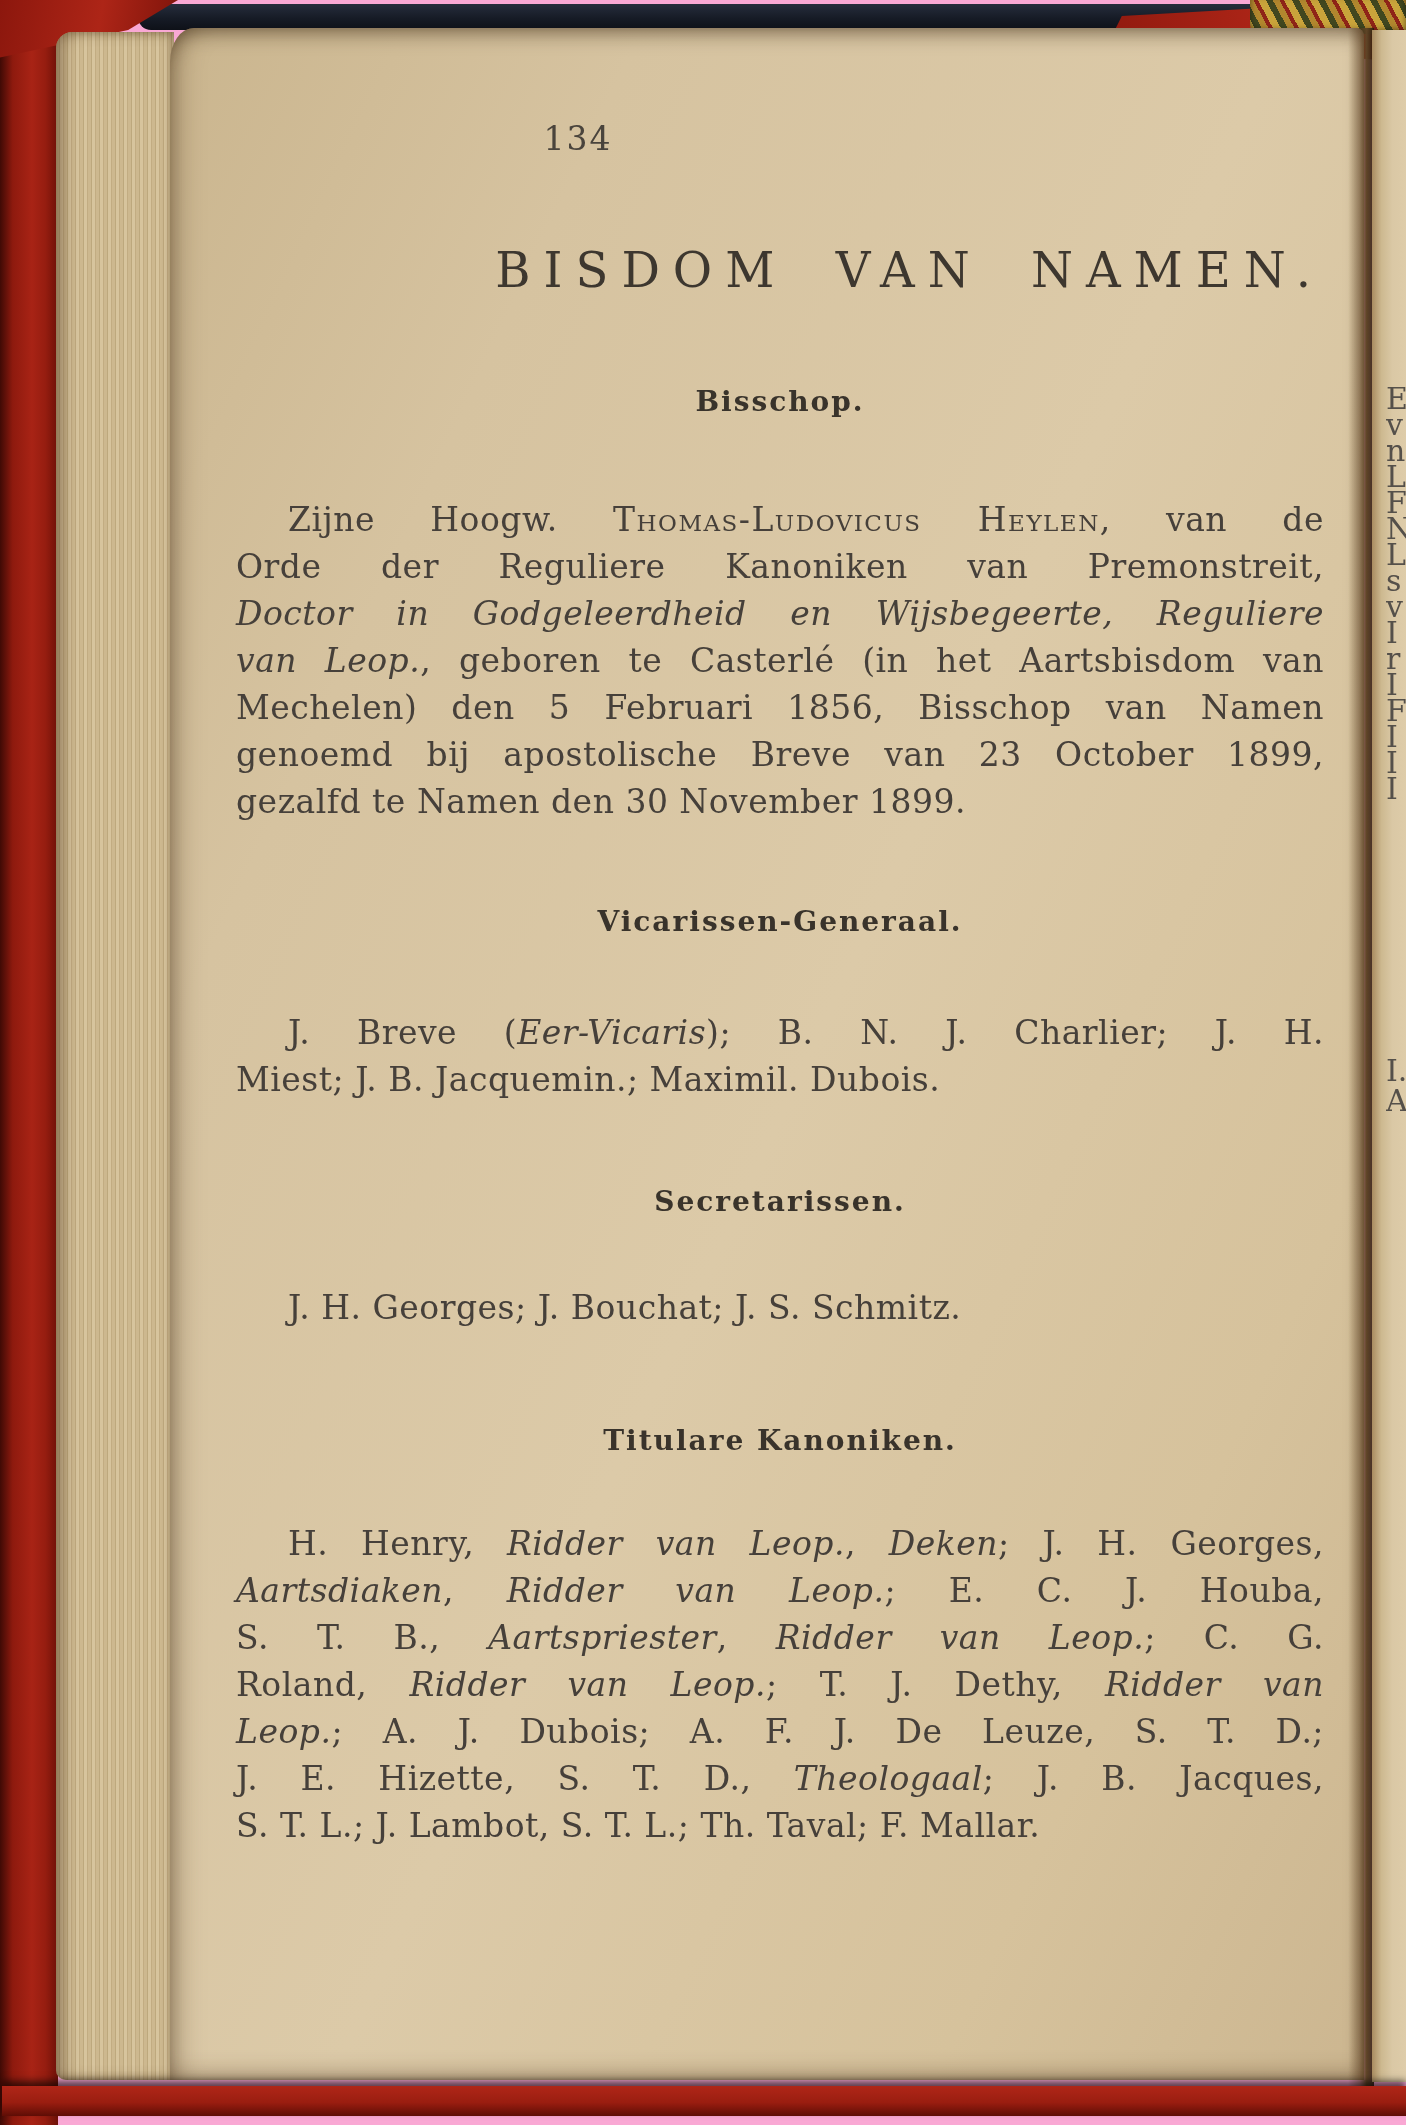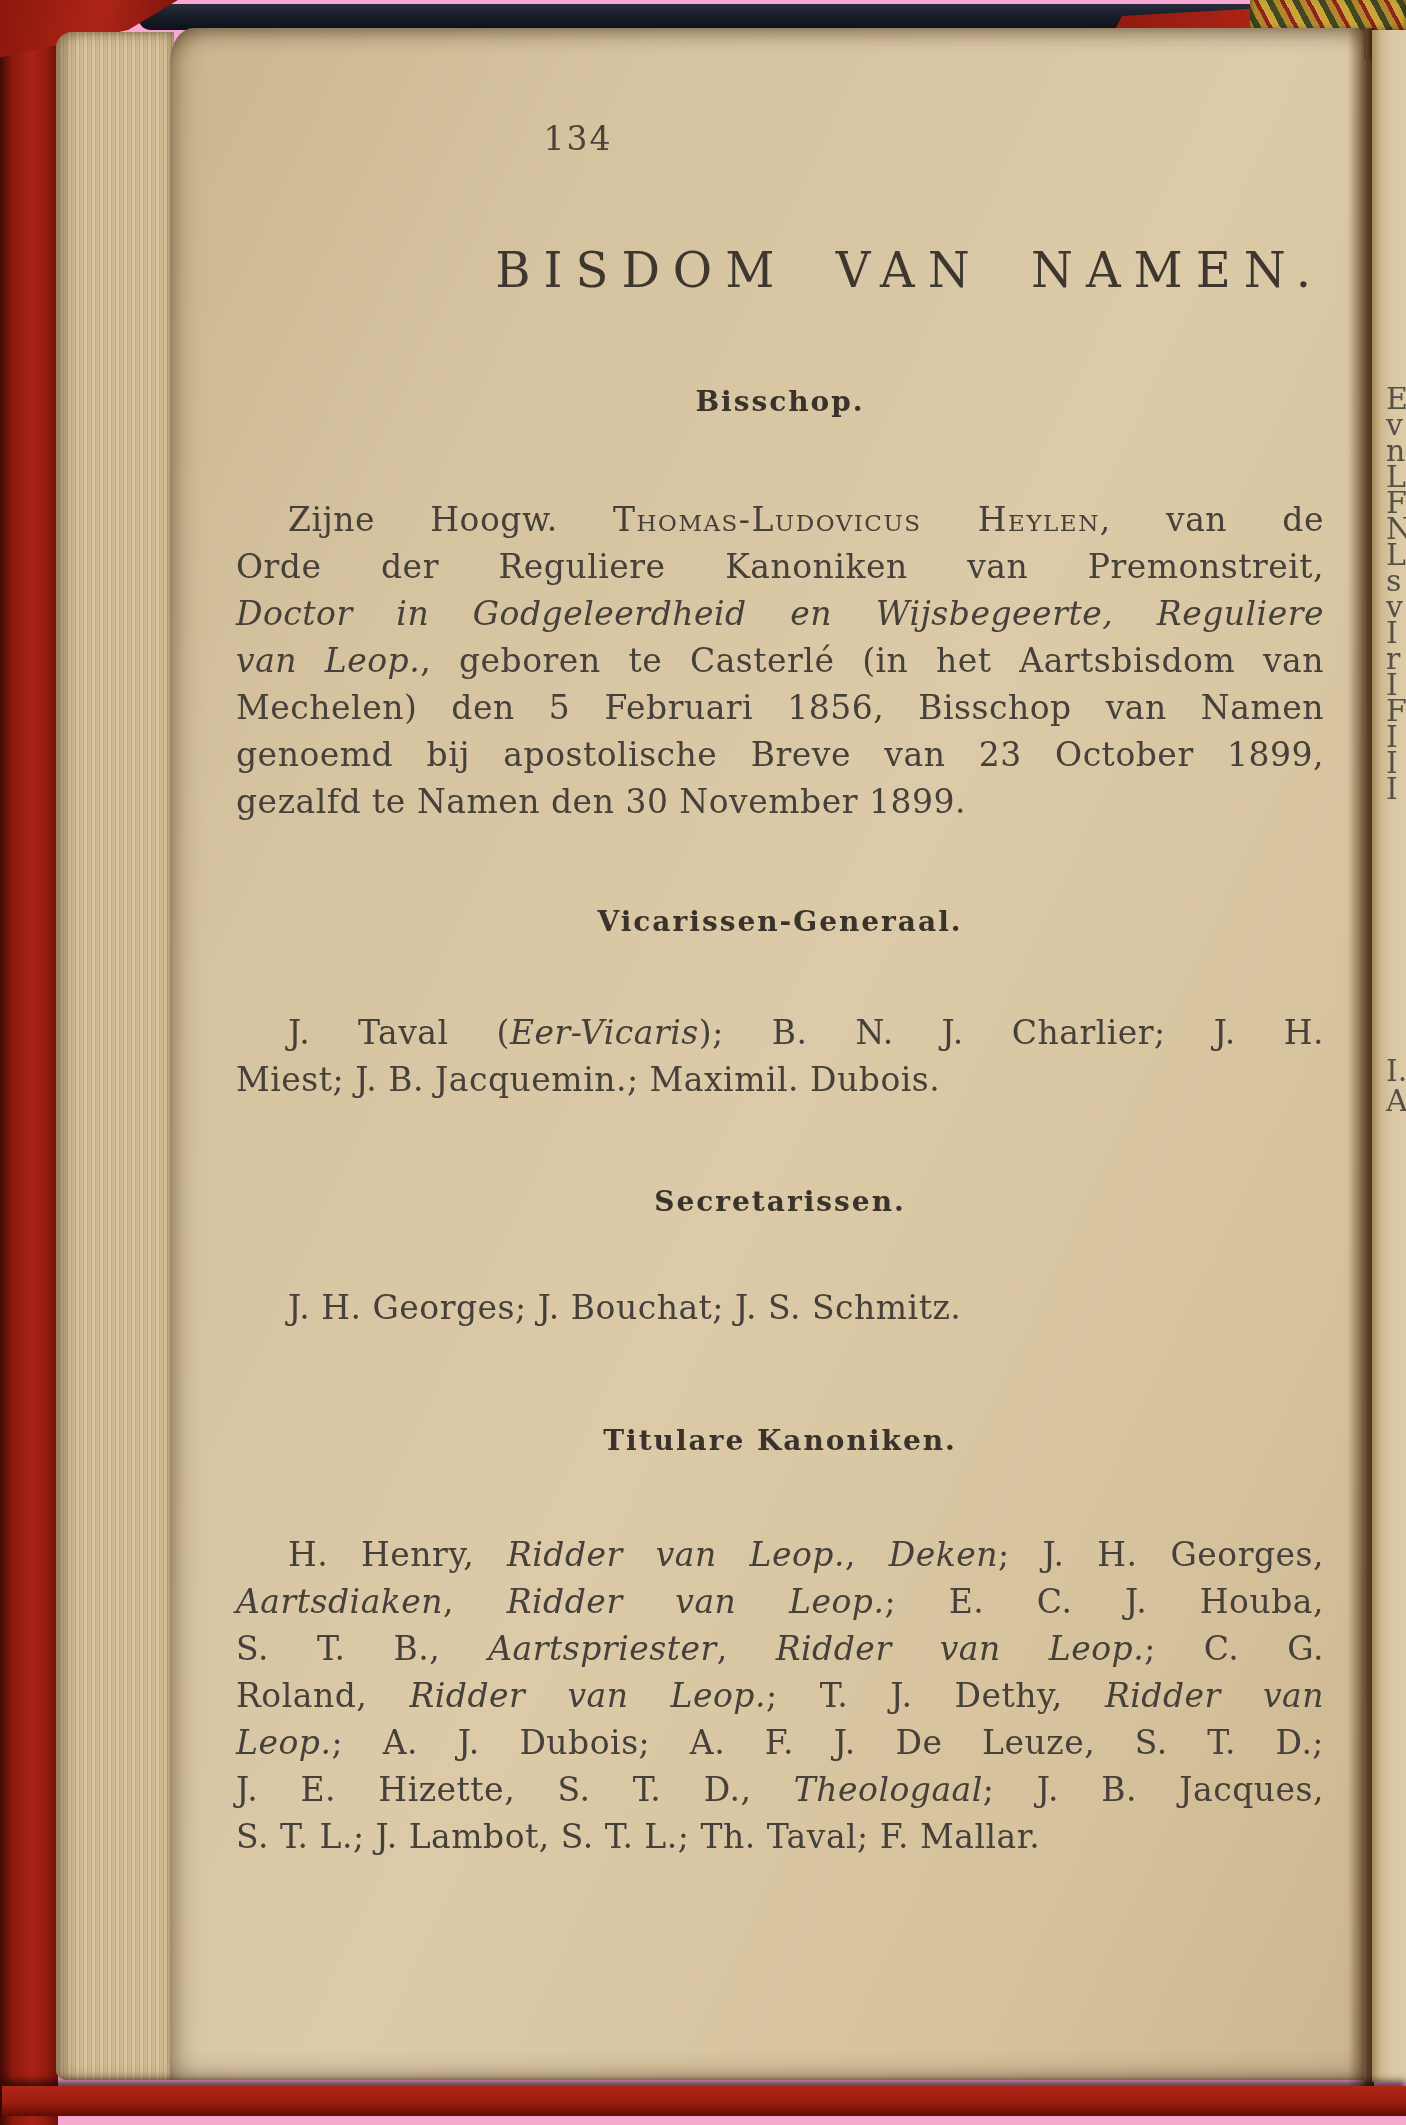--- a/index.html
+++ b/index.html
@@ -49,21 +49,21 @@
   
   .ink{color:#46403a;}
   .pageno{position:absolute;left:498px;top:119px;width:160px;text-align:center;
           font-size:33px;letter-spacing:2px;color:#4a443c;}
   .main-title{position:absolute;left:236px;top:242px;width:1088px;margin:0;text-align:right;
               font-size:48px;font-weight:normal;letter-spacing:13px;word-spacing:20px;color:#3d372f;}
   h2.sec{position:absolute;left:236px;width:1088px;margin:0;text-align:center;
          font-size:28px;font-weight:bold;letter-spacing:2px;color:#39332b;}
   .h2-0{top:385px;} .h2-1{top:905px;} .h2-2{top:1185px;} .h2-3{top:1424px;}
   .para{position:absolute;left:236px;width:1088px;font-size:33px;letter-spacing:.5px;color:#46403a;}
-  .p-0{top:496px;} .p-1{top:1009px;} .p-2{top:1284px;} .p-3{top:1520px;margin-top:11px;}
+  .p-0{top:496px;} .p-1{top:1009px;} .p-2{top:1284px;} .p-3{top:1520px;}
   .tline{line-height:47px;text-align:justify;text-align-last:justify;white-space:normal;}
   .tline.last{text-align-last:left;}
   .tline.first{text-indent:52px;}
   .sg-i{font-style:italic;}
   .sg-sc{font-variant:small-caps;letter-spacing:1.5px;}
 
   
   .frags{position:absolute;left:14px;width:20px;overflow:hidden;color:#55504a;font-size:30px;}
   .frags div{height:26px;line-height:26px;}
   .frags-a{top:356px;height:440px;}
@@ -92,21 +92,21 @@
       <div class="tline"><span class="sg-r">Orde der Reguliere Kanoniken van Premonstreit,</span></div>
       <div class="tline"><span class="sg-i">Doctor in Godgeleerdheid en Wijsbegeerte, Reguliere</span></div>
       <div class="tline"><span class="sg-i">van Leop.</span><span class="sg-r">, geboren te Casterlé (in het Aartsbisdom van</span></div>
       <div class="tline"><span class="sg-r">Mechelen) den 5 Februari 1856, Bisschop van Namen</span></div>
       <div class="tline"><span class="sg-r">genoemd bij apostolische Breve van 23 October 1899,</span></div>
       <div class="tline last"><span class="sg-r">gezalfd te Namen den 30 November 1899.</span></div>
     </div>
 
   <h2 class="sec h2-1">Vicarissen-Generaal.</h2>
   <div class="para p-1">
-      <div class="tline first"><span class="sg-r">J. Taval (</span><span class="sg-i">Eer-Vicaris</span><span class="sg-r">); B. N. J. Charlier; J. H.</span></div>
+      <div class="tline first"><span class="sg-r">J. Breve (</span><span class="sg-i">Eer-Vicaris</span><span class="sg-r">); B. N. J. Charlier; J. H.</span></div>
       <div class="tline last"><span class="sg-r">Miest; J. B. Jacquemin.; Maximil. Dubois.</span></div>
     </div>
 
   <h2 class="sec h2-2">Secretarissen.</h2>
   <div class="para p-2">
       <div class="tline first last"><span class="sg-r">J. H. Georges; J. Bouchat; J. S. Schmitz.</span></div>
     </div>
 
   <h2 class="sec h2-3">Titulare Kanoniken.</h2>
   <div class="para p-3">

